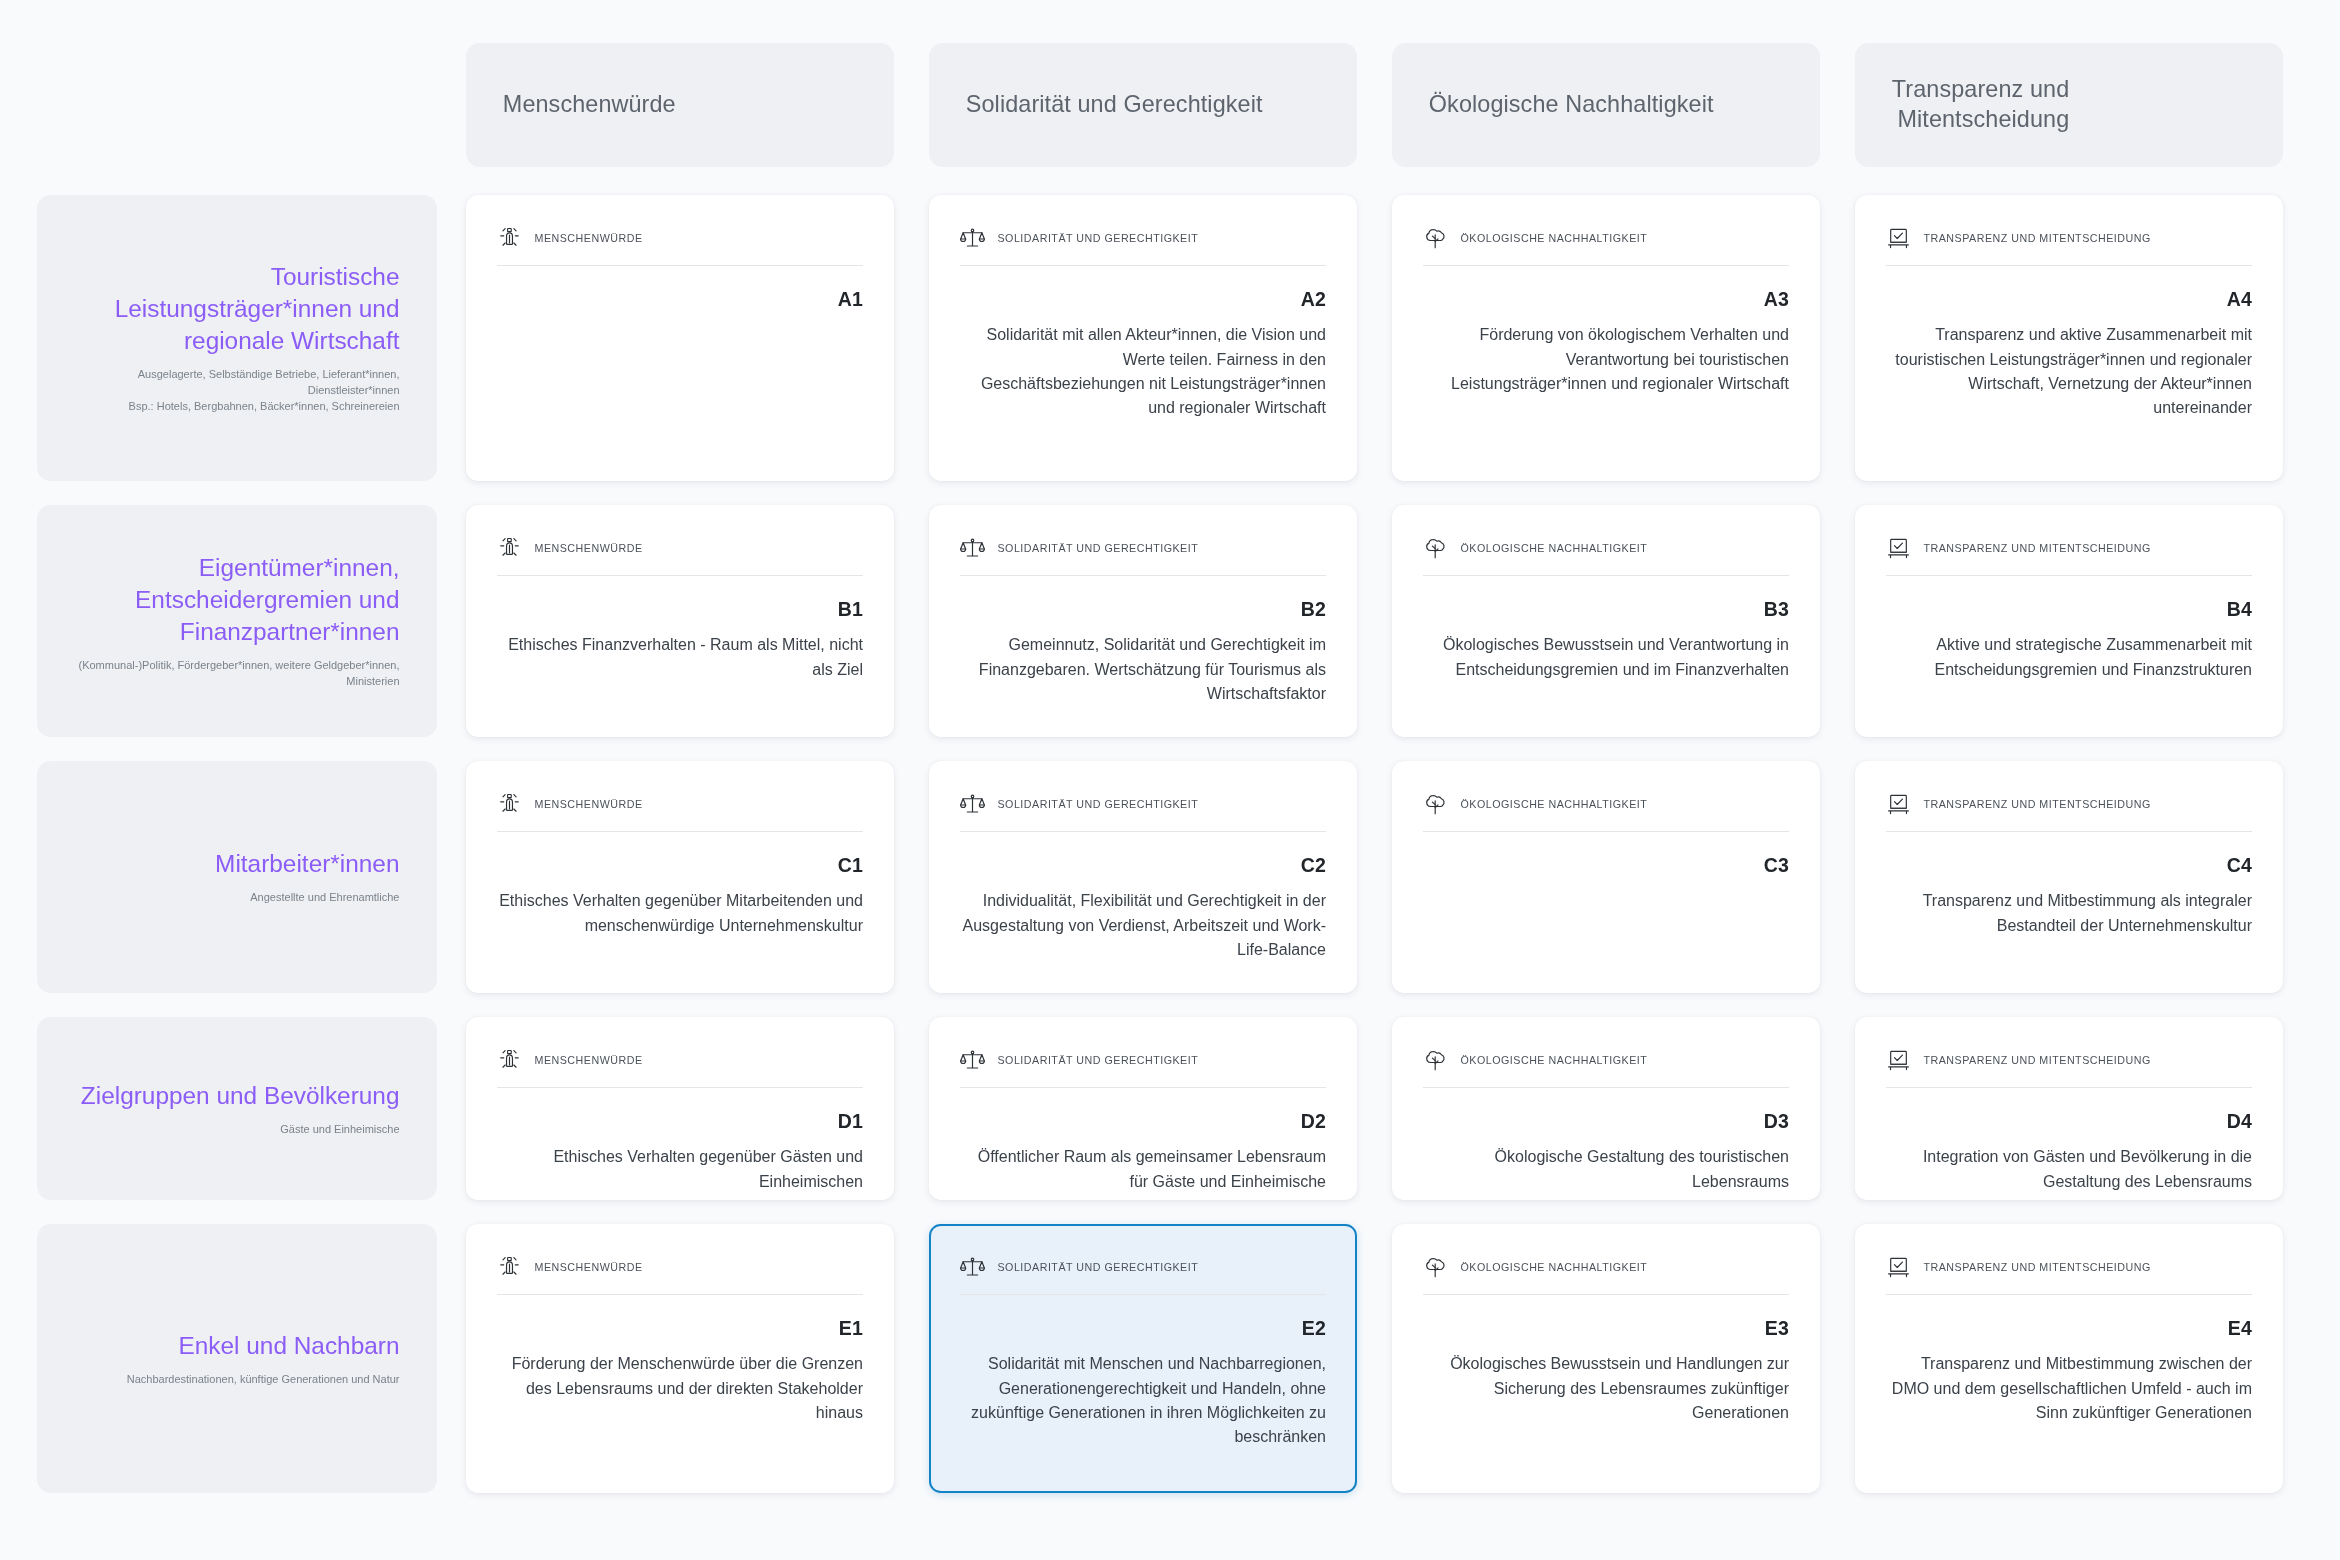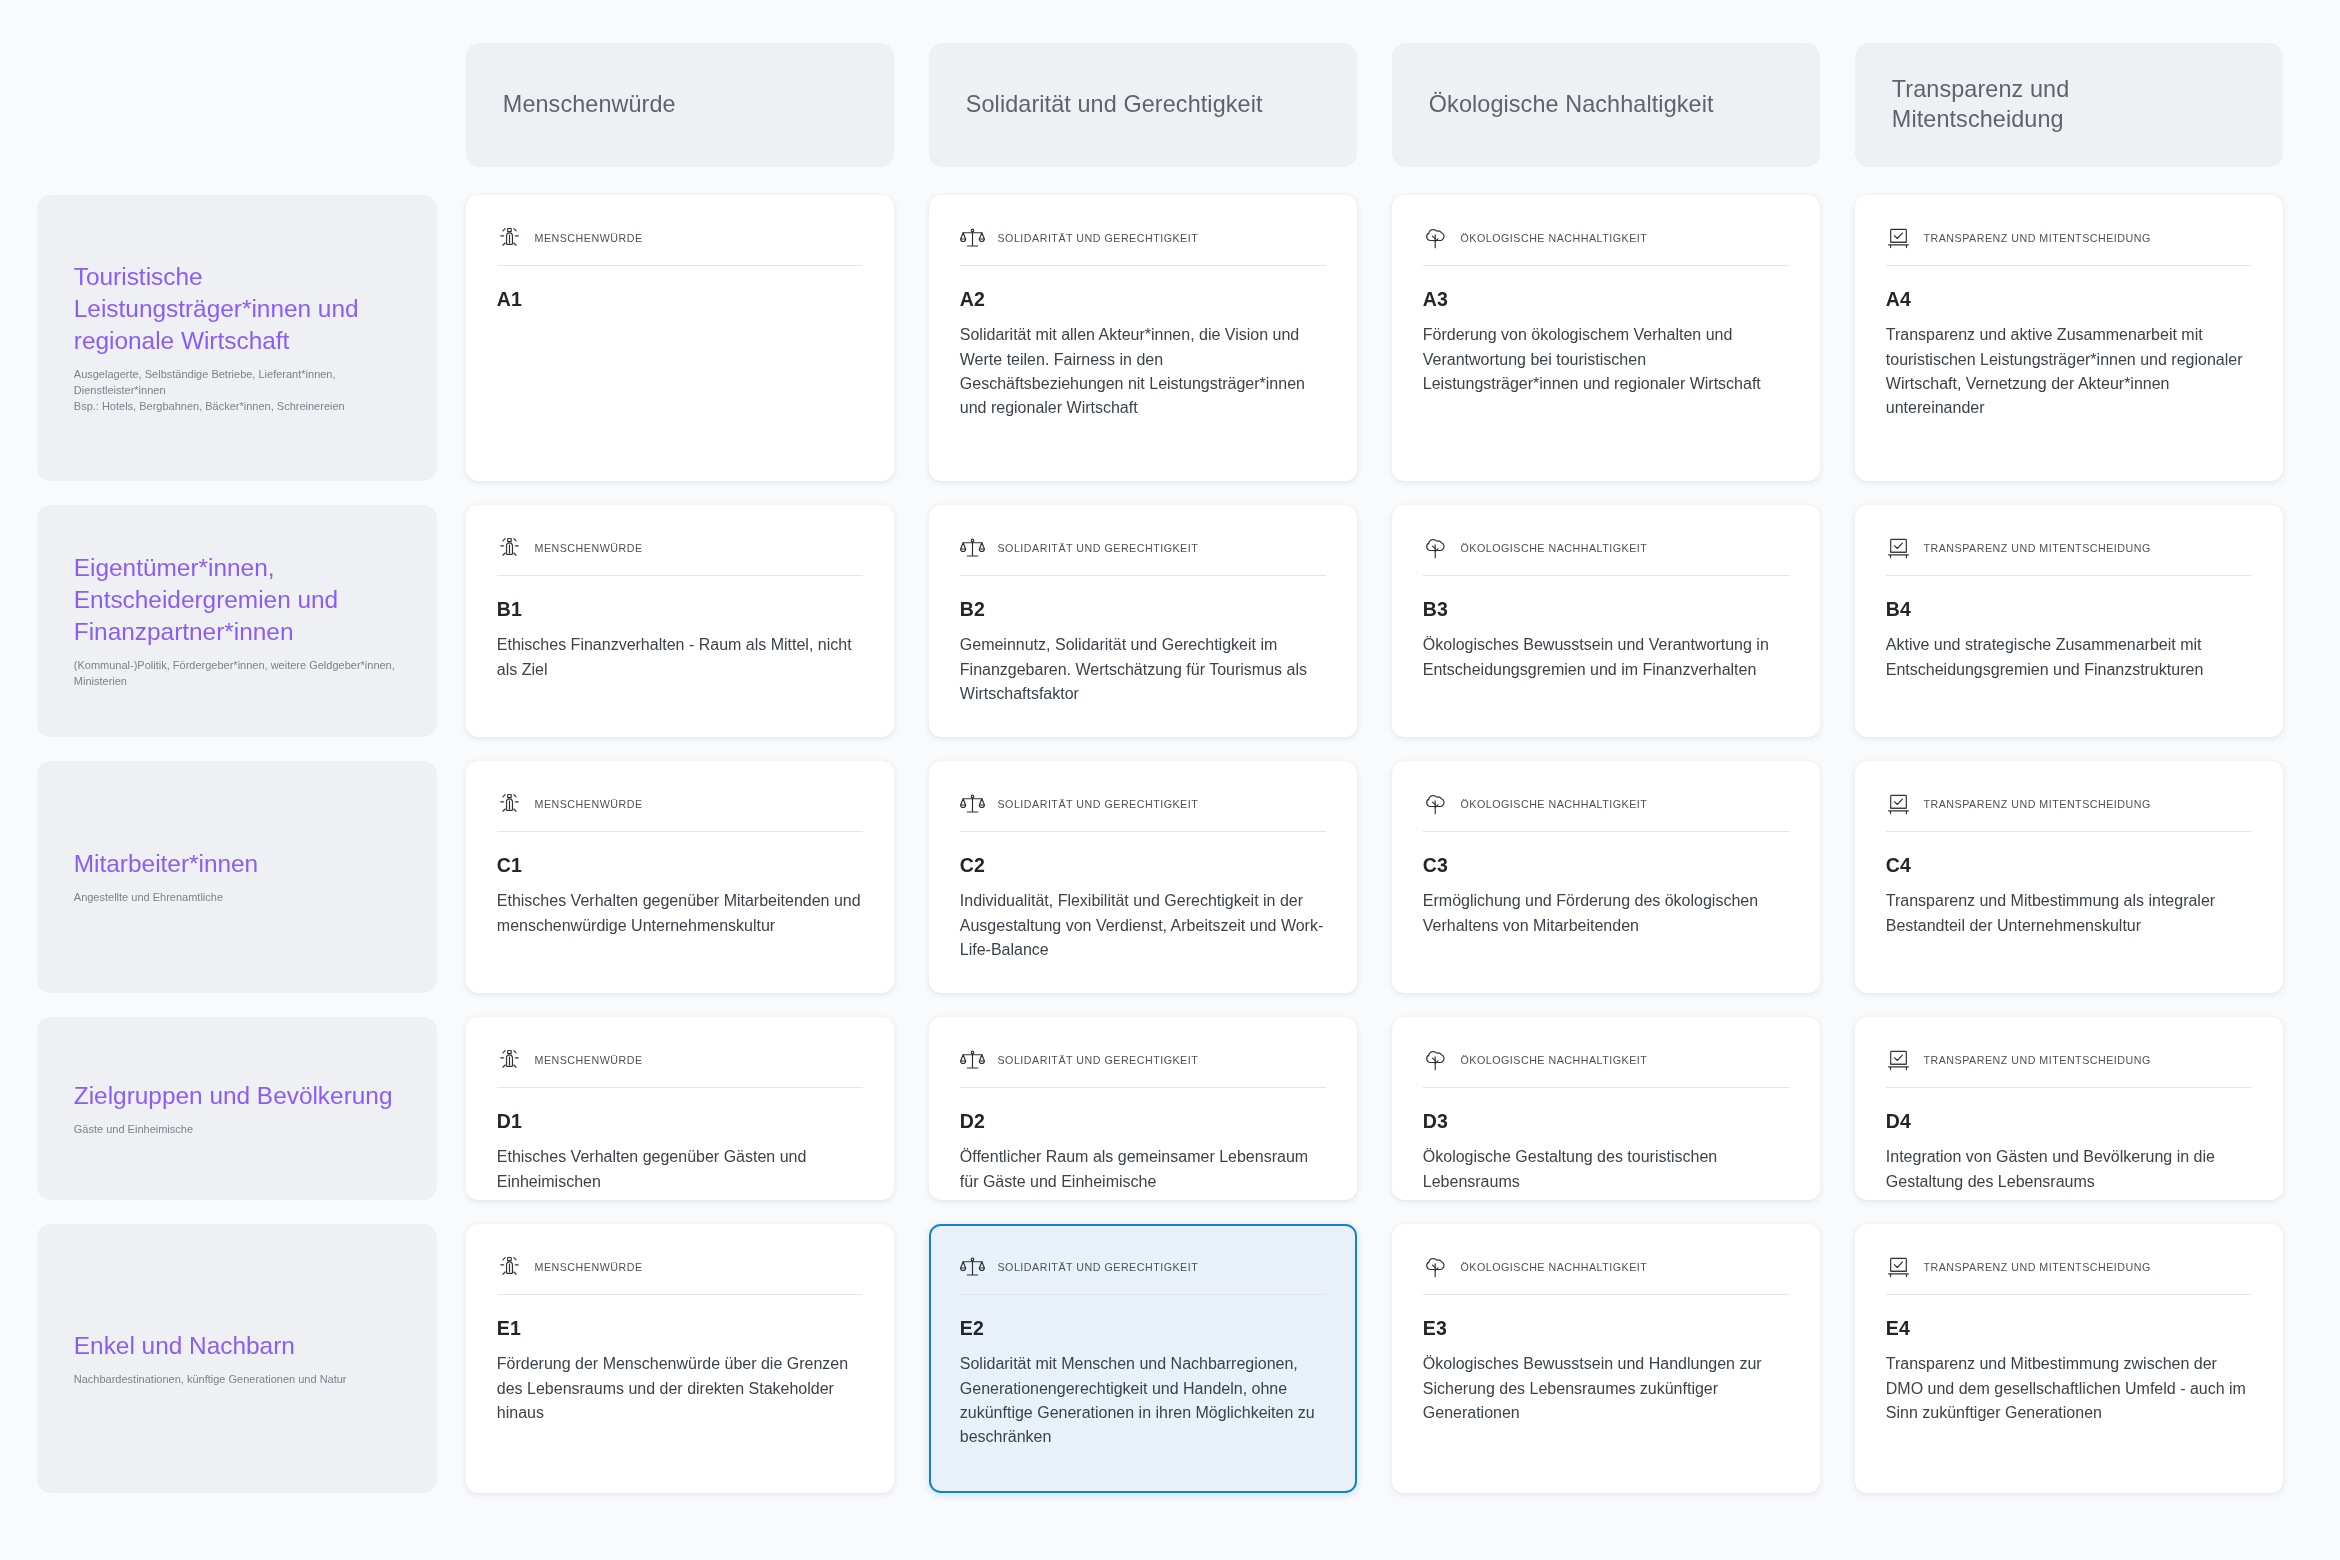--- a/index.html
+++ b/index.html
@@ -14,20 +14,21 @@
 
   .matrix {
     width: 2341px;
     height: 1560px;
     padding: 27px 29px 0 29px;
     display: grid;
     grid-template-columns: 429px 463px 463px 463px 463px;
     grid-template-rows: 156px 310px 256px 256px 207px 293px;
     column-gap: 0px;
     row-gap: 0px;
+    text-align: right;
   }
 
   
   .corner { grid-column: 1; grid-row: 1; }
 
   
   .col-head {
     margin: 15.6px 27px 15.6px 7.8px;
     background: #eff0f3;
     border-radius: 13.7px;
@@ -343,21 +344,20 @@
             <span class="card-cat-icon">
   <svg viewBox="0 0 32 32" fill="none" stroke="currentColor" stroke-width="1.5" stroke-linecap="round" stroke-linejoin="round">
     <path d="M9.4 18.6A5 5 0 0 1 7.6 9.1a5.4 5.4 0 0 1 4.9-4.5 5.6 5.6 0 0 1 5.2 2.1 5 5 0 0 1 5.9 1.9 4.9 4.9 0 0 1 1.6 8.4 4.4 4.4 0 0 1-2.7 1.6z"></path>
     <path d="M15.6 11.4v16.4"></path>
     <path d="M15.6 16.2 12 12.9M15.6 19.8l3.6-3.3"></path>
   </svg>
 </span>
             <span class="card-cat-label">ÖKOLOGISCHE NACHHALTIGKEIT</span>
           </div>
           <div class="card-code">C3</div>
-          <div class="card-text">Ermöglichung und Förderung des ökologischen Verhaltens von Mitarbeitenden</div>
         </div>
       </div><div class="cell r3 c4">
         <div class="card">
           <div class="card-cat">
             <span class="card-cat-icon">
   <svg viewBox="0 0 32 32" fill="none" stroke="currentColor" stroke-width="1.5" stroke-linecap="round" stroke-linejoin="round">
     <rect x="6" y="4.4" width="20" height="16.4" rx="1"></rect>
     <path d="M10.8 12.4 14.4 16l6.6-7"></path>
     <path d="M3.4 24.2h25.2M5.8 24.2v3.4M26.2 24.2v3.4"></path>
     <path d="M6 20.8h20"></path>

